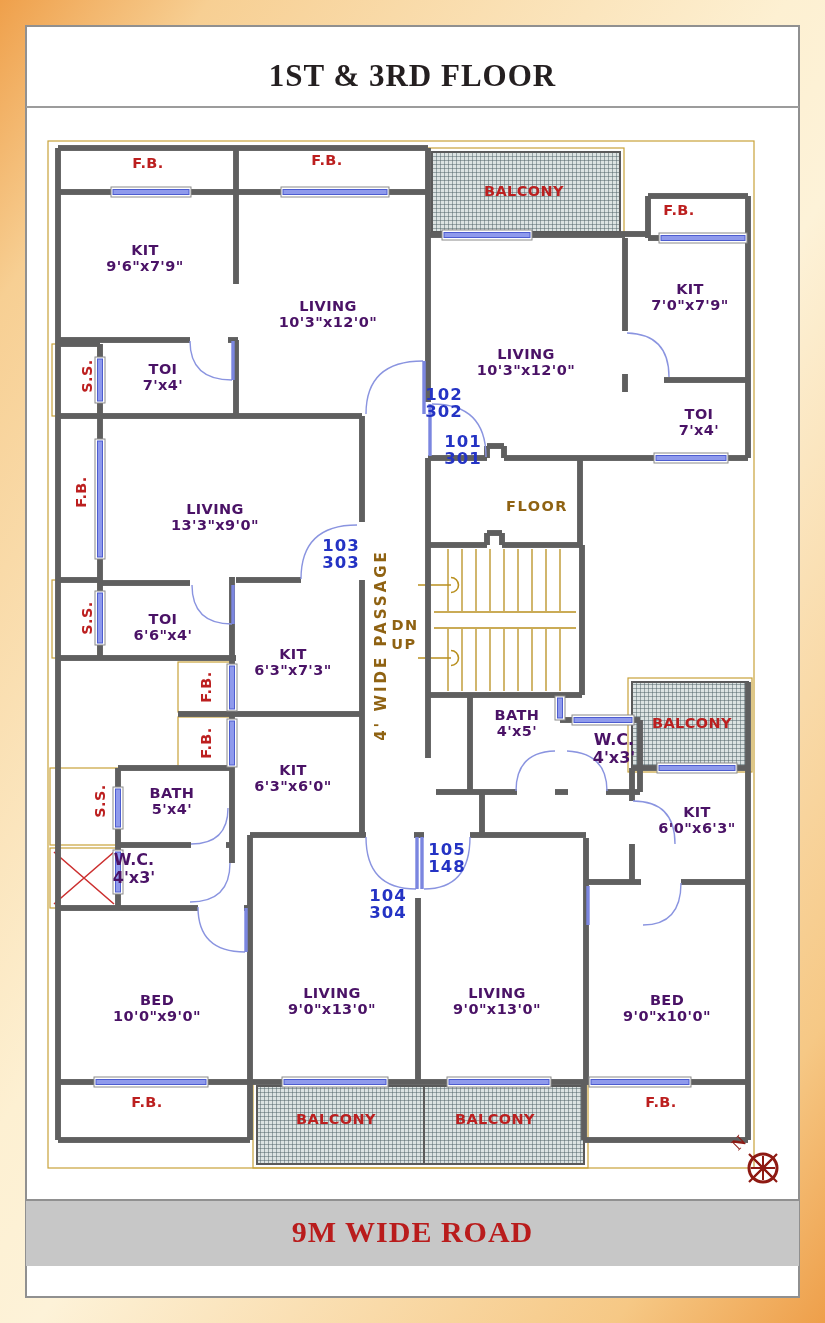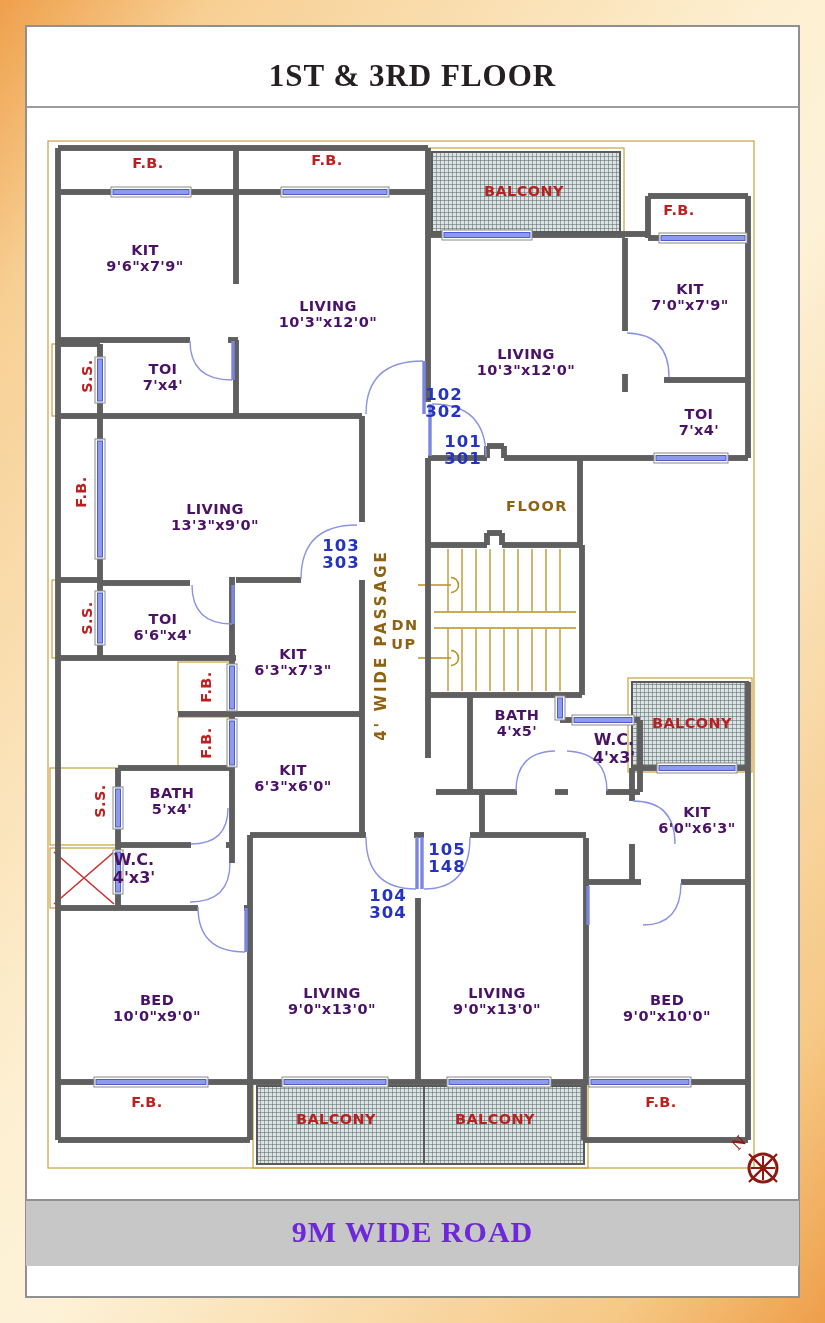--- a/index.html
+++ b/index.html
@@ -19,21 +19,21 @@
   .purple{color:#4a1266;}
   .red{color:#bc1f1f;}
   .blue{color:#2433c4;font-size:16.5px;letter-spacing:1px;line-height:1.05;}
   .brown{color:#8f6212;letter-spacing:1.5px;}
   .sm{font-size:16px;letter-spacing:0;}
   .plabel.passage-label{letter-spacing:3px;font-size:15px;}
   .road-band{position:absolute;left:26px;right:26px;top:1199px;height:65px;background:#c7c7c7;
     border-top:2px solid #909090;}
   .road-label{width:100%;text-align:center;line-height:62px;
     font-family:"Liberation Serif","DejaVu Serif",serif;font-weight:bold;font-size:30px;
-    color:#6d28d9;letter-spacing:1px;}
+    color:#b91c1c;letter-spacing:1px;}
   .compass-n{position:absolute;left:733px;top:1133px;font-family:"Liberation Serif",serif;
     font-weight:bold;font-size:17px;color:#8e1a13;transform:rotate(-45deg);}
 </style>
 </head>
 <body>
 
 <div class="frame">
   <div class="panel"></div>
   <div class="title">1ST &amp; 3RD FLOOR</div>
   <div class="title-rule"></div>

